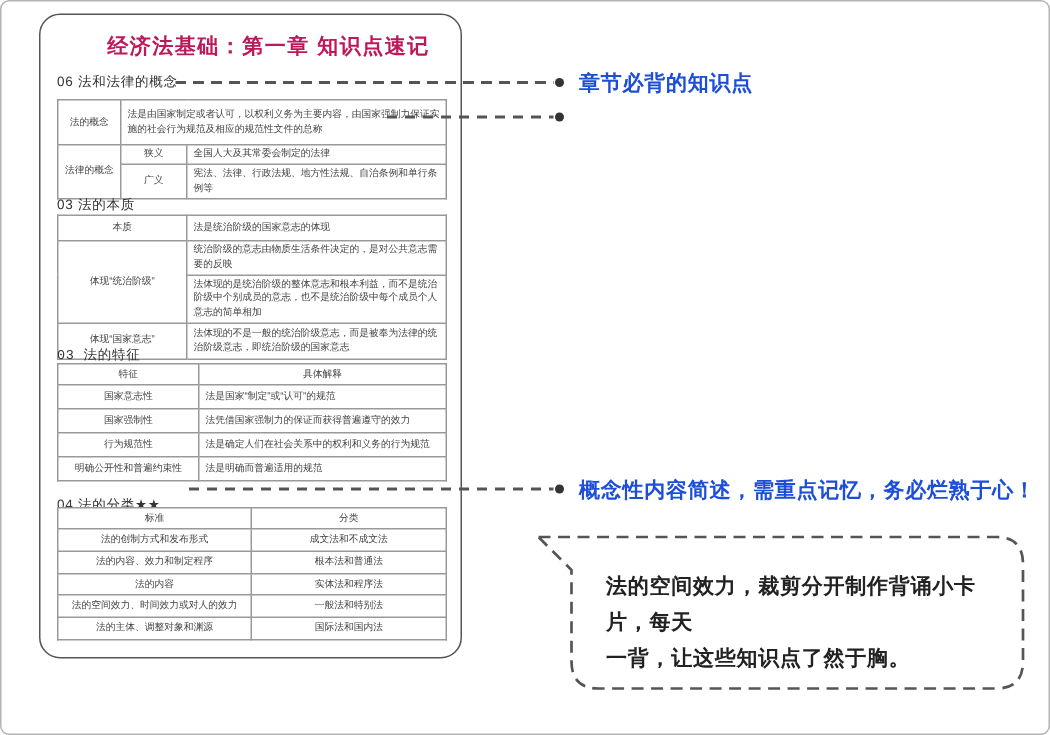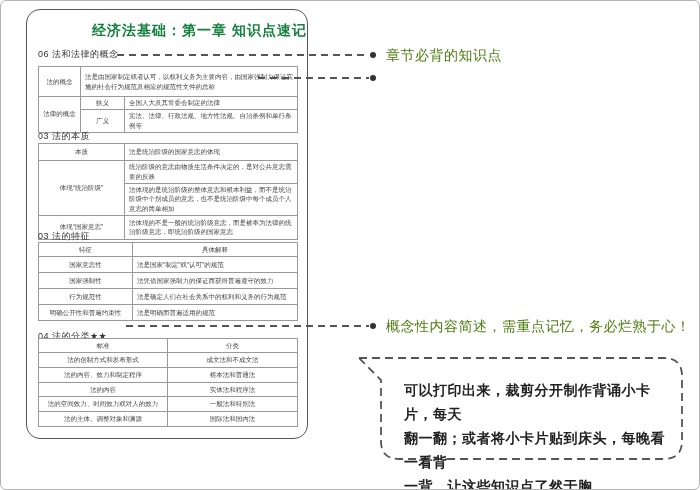--- a/index.html
+++ b/index.html
@@ -3,37 +3,37 @@
 <meta charset="utf-8">
 <style>
   html,body{margin:0;padding:0;background:#fff;}
   body{font-family:"Liberation Sans","DejaVu Sans",sans-serif;}
   .page{position:relative;width:700px;height:490px;box-sizing:border-box;
         border:1px solid #b3b3b3;border-radius:6px;background:#fff;overflow:hidden;}
 
   
   .card{position:absolute;left:25px;top:8px;width:282px;height:430px;
         border:1.5px solid #555;border-radius:14px;background:#fff;box-sizing:border-box;}
-  .card-title{position:absolute;left:0;top:12px;width:100%;text-align:right;
-        font-size:14px;font-weight:bold;color:#15803d;letter-spacing:1px;}
+  .card-title{position:absolute;left:12px;top:12px;width:100%;text-align:center;
+        font-size:14px;font-weight:bold;color:#be185d;letter-spacing:1px;}
   .sec-heading{position:absolute;left:11px;font-size:9px;color:#333;letter-spacing:.5px;}
 
   table.tbl{position:absolute;left:11px;width:260px;border-collapse:collapse;
         table-layout:fixed;background:#fff;}
   table.tbl td,table.tbl th{border:1px solid #999;font-weight:normal;
         font-size:6.5px;line-height:1.5;color:#444;overflow:hidden;box-sizing:border-box;}
   td.lbl{text-align:center;vertical-align:middle;padding:1px 2px;}
   td.txt{text-align:left;vertical-align:middle;padding:1px 4px;}
   td.ctr{text-align:center;vertical-align:middle;padding:1px 2px;}
 
   
   .dash-line{position:absolute;height:2px;
         background:repeating-linear-gradient(90deg,#555 0 7px,transparent 7px 12px);}
   .dot{position:absolute;width:6px;height:6px;border-radius:50%;background:#333;}
-  .ann-label{position:absolute;font-size:14px;font-weight:normal;color:#4d7c0f;
+  .ann-label{position:absolute;font-size:14px;font-weight:bold;color:#1d4ed8;
         letter-spacing:.5px;white-space:nowrap;text-align:center;}
 
   
   .bubble-svg{position:absolute;left:350px;top:350px;}
   .bubble-text{position:absolute;left:403px;top:377px;width:272px;
         font-size:14px;font-weight:600;color:#222;line-height:24px;letter-spacing:.5px;}
 </style>
 </head>
 <body>
 
@@ -86,21 +86,21 @@
       <tr style="height:24px;">
         <td class="txt">法体现的是统治阶级的整体意志和根本利益，而不是统治阶级中个别成员的意志，也不是统治阶级中每个成员个人意志的简单相加</td>
       </tr>
       <tr style="height:24px;">
         <td class="lbl">体现“国家意志”</td>
         <td class="txt">法体现的不是一般的统治阶级意志，而是被奉为法律的统治阶级意志，即统治阶级的国家意志</td>
       </tr>
     </tbody>
       </table>
 
-    <div class="sec-heading" style="top:220px;">03 法的特征</div>
+    <div class="sec-heading" style="top:220px;font-family:Liberation Mono, monospace;">03 法的特征</div>
 
     <table class="tbl" style="top:232px;">
       <colgroup>
           <col style="width:94px">
           <col>
         </colgroup>
       <tbody>
           <tr style="height:14px;">
         <td class="ctr">特征</td>
         <td class="ctr">具体解释</td>
@@ -168,18 +168,17 @@
   <div class="dot" style="left:369px;top:74px;"></div>
 
   <div class="dash-line" style="left:125px;top:324px;width:243px;"></div>
   <div class="dot" style="left:369px;top:322px;"></div>
   <div class="ann-label" style="left:385px;top:317px;">概念性内容简述，需重点记忆，务必烂熟于心！</div>
 
   <svg class="bubble-svg" width="340" height="115" viewBox="0 0 340 115">
     <path d="M8,7 H313 Q331,7 331,25 V90 Q331,108 313,108 H48 Q30,108 30,90 V29 Z" fill="#ffffff" stroke="#555555" stroke-width="1.8" stroke-dasharray="8 5"></path>
   </svg>
   <div class="bubble-text">
-    <div>可以打印出来，裁剪分开制作背诵小卡片，每天</div>
-    <div>翻一翻；或者将小卡片贴到床头，每晚看一看背</div>
+    <div>法的空间效力，裁剪分开制作背诵小卡片，每天</div>
     <div>一背，让这些知识点了然于胸。</div>
   </div>
 
 </div>
 
 </body></html>

